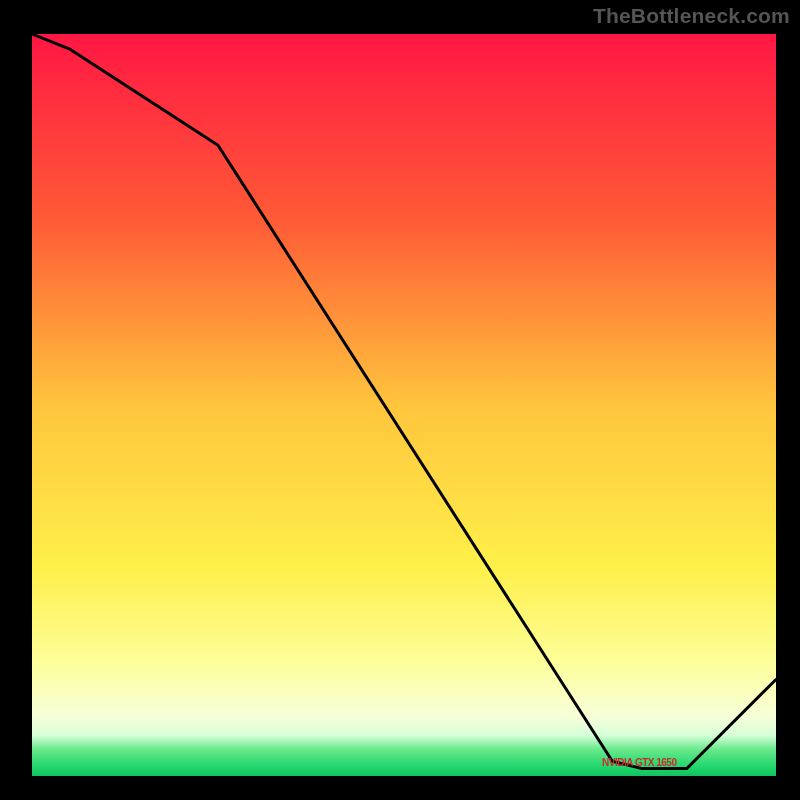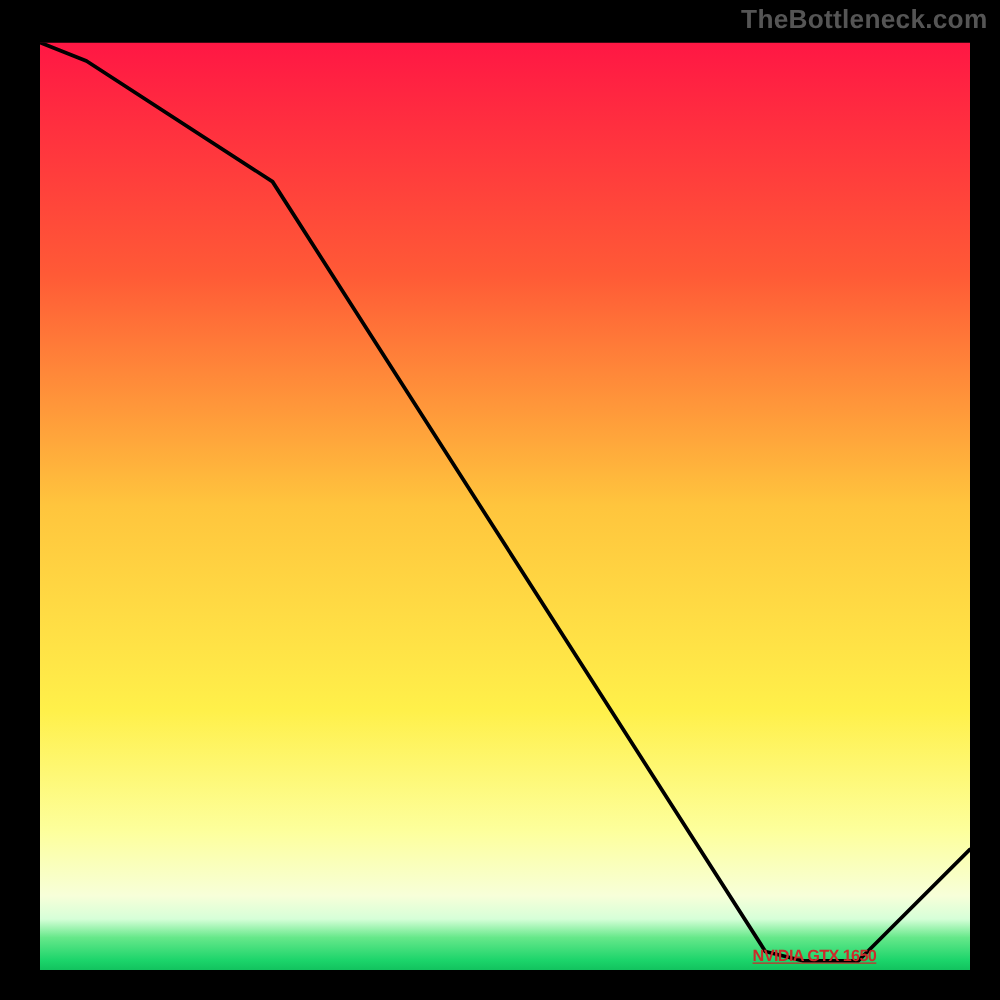--- a/index.html
+++ b/index.html
@@ -37,25 +37,24 @@
     box-sizing: content-box;
   }
   svg.plot {
     display: block;
     width: 744px;
     height: 742px;
   }
   .small-red-label {
     position: absolute;
     color: #cc2b2b;
-    font-size: 13px;
+    font-size: 10px;
     font-weight: 700;
     letter-spacing: -0.5px;
     white-space: nowrap;
-    text-decoration: underline;
   }
 </style>
 </head>
 <body>
 
 <div class="frame">
 
   <div class="attribution">TheBottleneck.com</div>
 
   <div class="plot-wrap">

